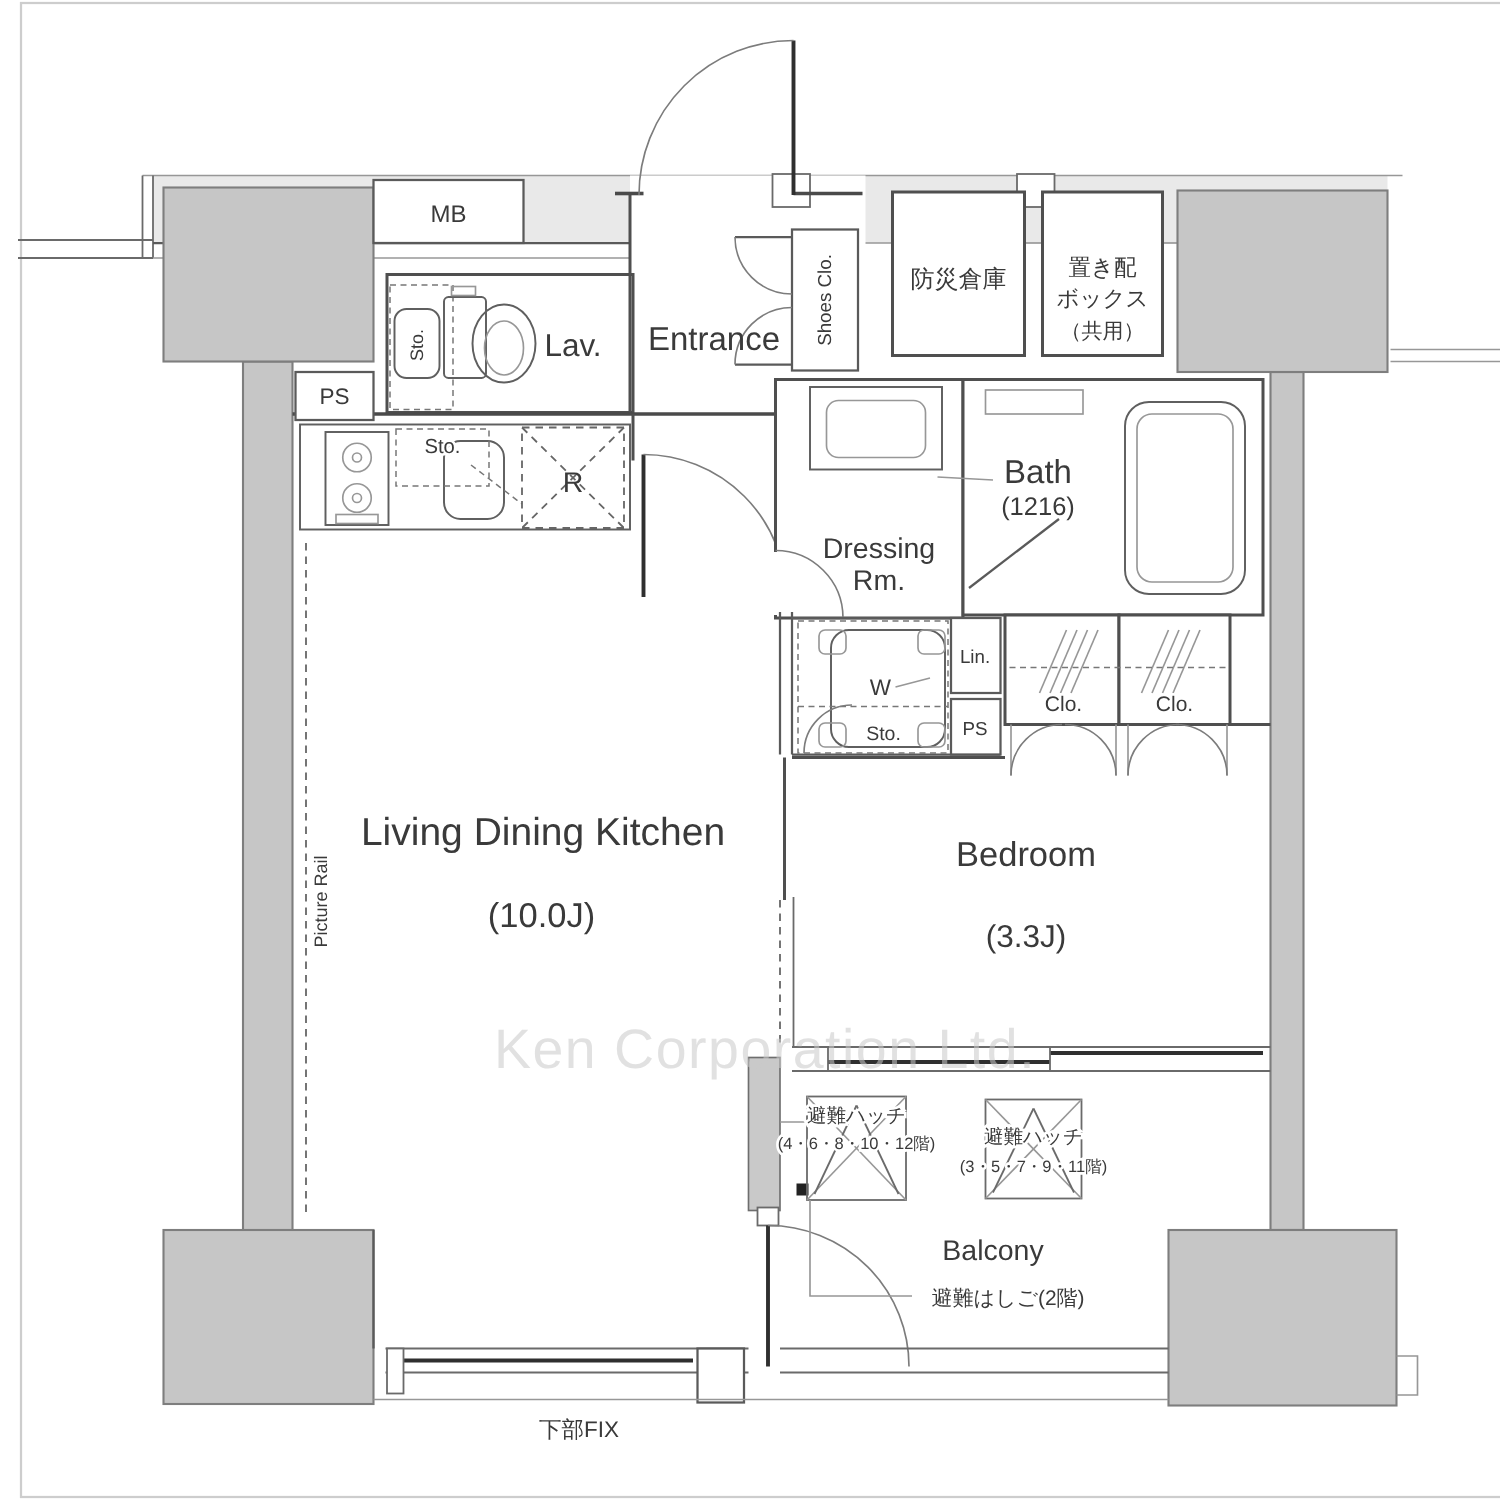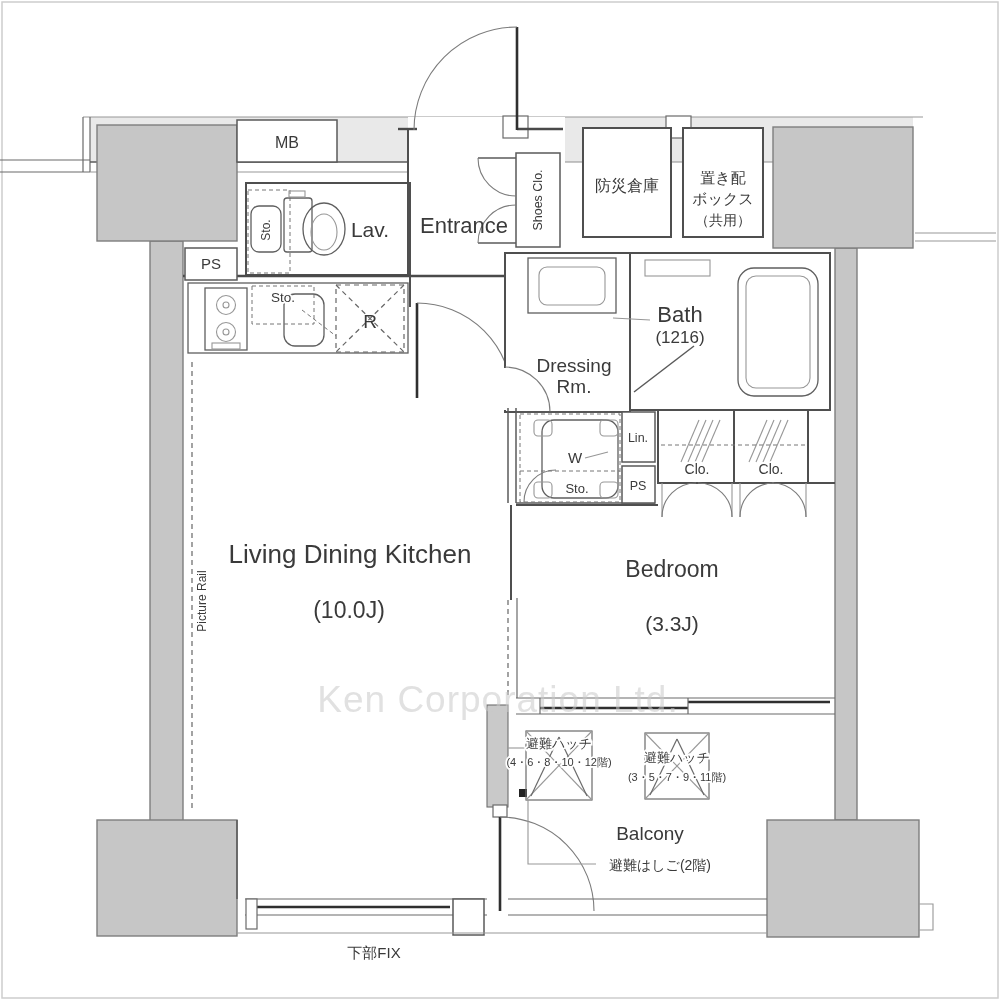--- a/index.html
+++ b/index.html
@@ -1,17 +1,17 @@
 <!DOCTYPE html>
 <html><head>
 <meta charset="utf-8">
 <style>
   html,body{margin:0;padding:0;background:#ffffff;}
   .stage{position:relative;width:812px;height:1000px;background:#fff;
-         font-family:"Liberation Sans",sans-serif;}
+         font-family:"Liberation Sans",sans-serif;margin-left:12px;}
   svg text{font-family:"Liberation Sans",sans-serif;fill:#3a3a3a;}
   .w25{stroke:#4a4a4a;stroke-width:2.4;fill:none}
   .w2{stroke:#4f4f4f;stroke-width:2;fill:none}
   .w15{stroke:#5a5a5a;stroke-width:1.5;fill:none}
   .w12{stroke:#6a6a6a;stroke-width:1.2;fill:none}
   .thin{stroke:#979797;stroke-width:1.1;fill:none}
   .dash{stroke:#666;stroke-width:1.2;fill:none;stroke-dasharray:5 4}
   .dashf{stroke:#777;stroke-width:1;fill:none;stroke-dasharray:4 3}
   .door{stroke:#2f2f2f;stroke-width:2.6;fill:none}
   .sash{stroke:#2f2f2f;stroke-width:2.6;fill:none}

